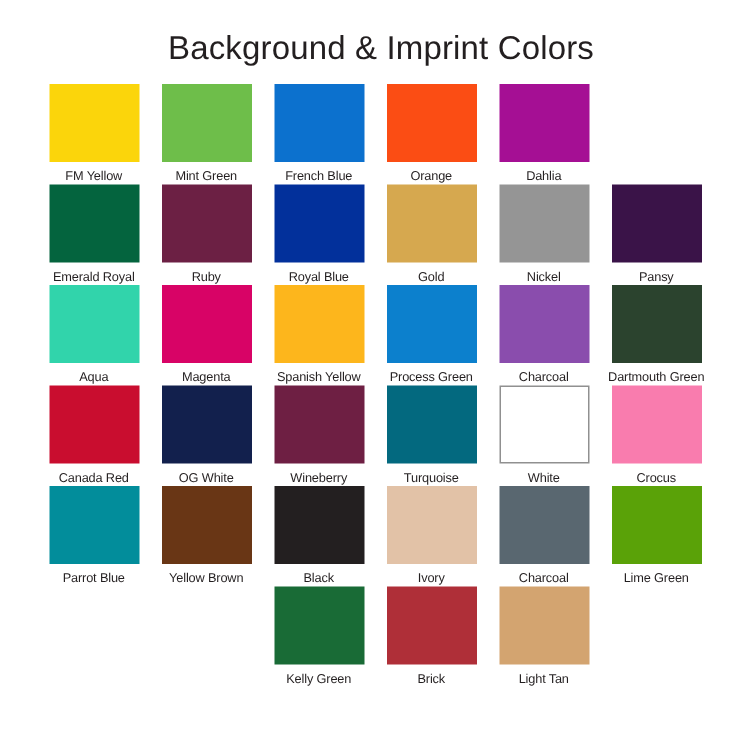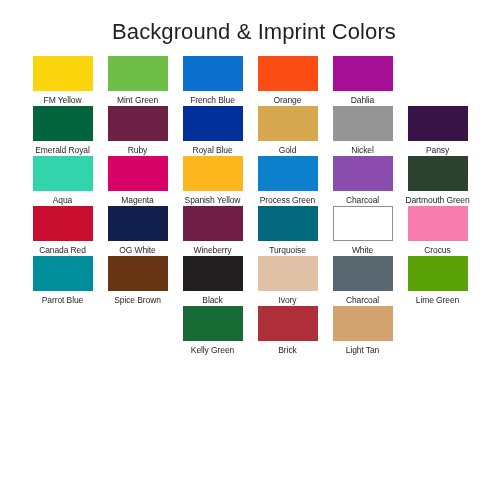--- a/index.html
+++ b/index.html
@@ -33,21 +33,21 @@
     line-height: 28px;
   }
   .swatch-grid {
     position: absolute;
     top: 56px;
     left: 25px;
     width: 450px;
   }
   .swatch-row {
     display: flex;
-    height: 50px;
+    height: 67px;
   }
   .swatch-cell {
     width: 75px;
     flex: 0 0 75px;
     display: flex;
     flex-direction: column;
     align-items: center;
     box-sizing: border-box;
   }
   .swatch-cell.empty {
@@ -180,21 +180,21 @@
           <div class="swatch-label">Crocus</div>
         </div>
       </div>
       <div class="swatch-row">
         <div class="swatch-cell">
           <div class="swatch-chip" style="background: rgb(2, 141, 155);"></div>
           <div class="swatch-label">Parrot Blue</div>
         </div>
         <div class="swatch-cell">
           <div class="swatch-chip" style="background: rgb(105, 54, 21);"></div>
-          <div class="swatch-label">Spice Brown</div>
+          <div class="swatch-label">Yellow Brown</div>
         </div>
         <div class="swatch-cell">
           <div class="swatch-chip" style="background: rgb(35, 31, 32);"></div>
           <div class="swatch-label">Black</div>
         </div>
         <div class="swatch-cell">
           <div class="swatch-chip" style="background: rgb(226, 194, 167);"></div>
           <div class="swatch-label">Ivory</div>
         </div>
         <div class="swatch-cell">

